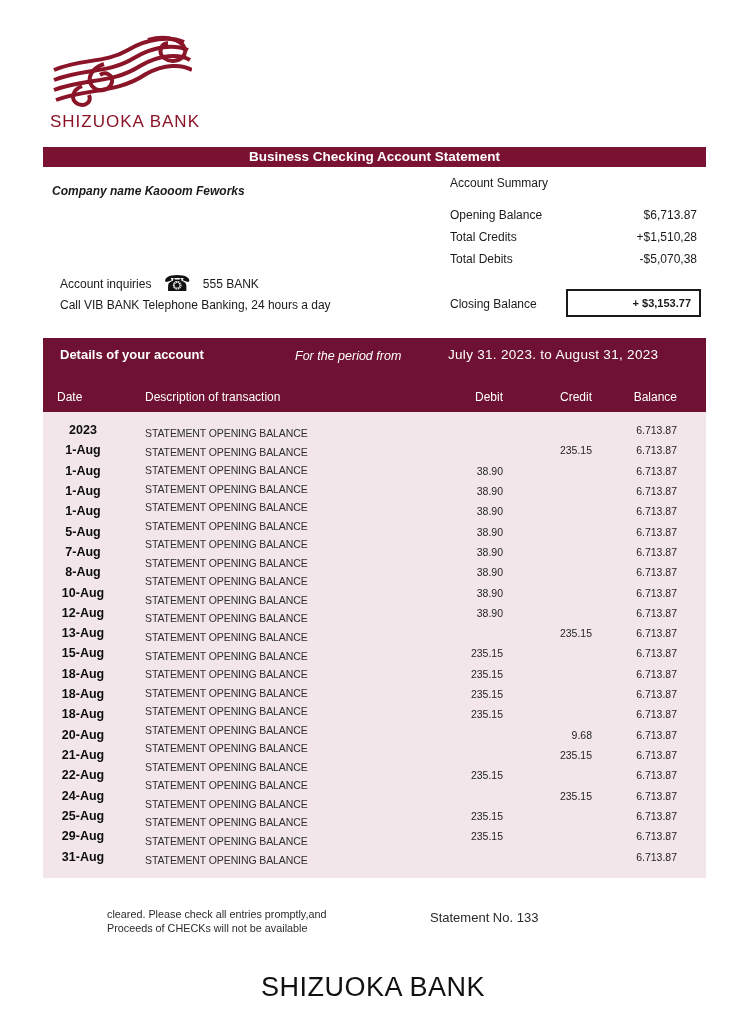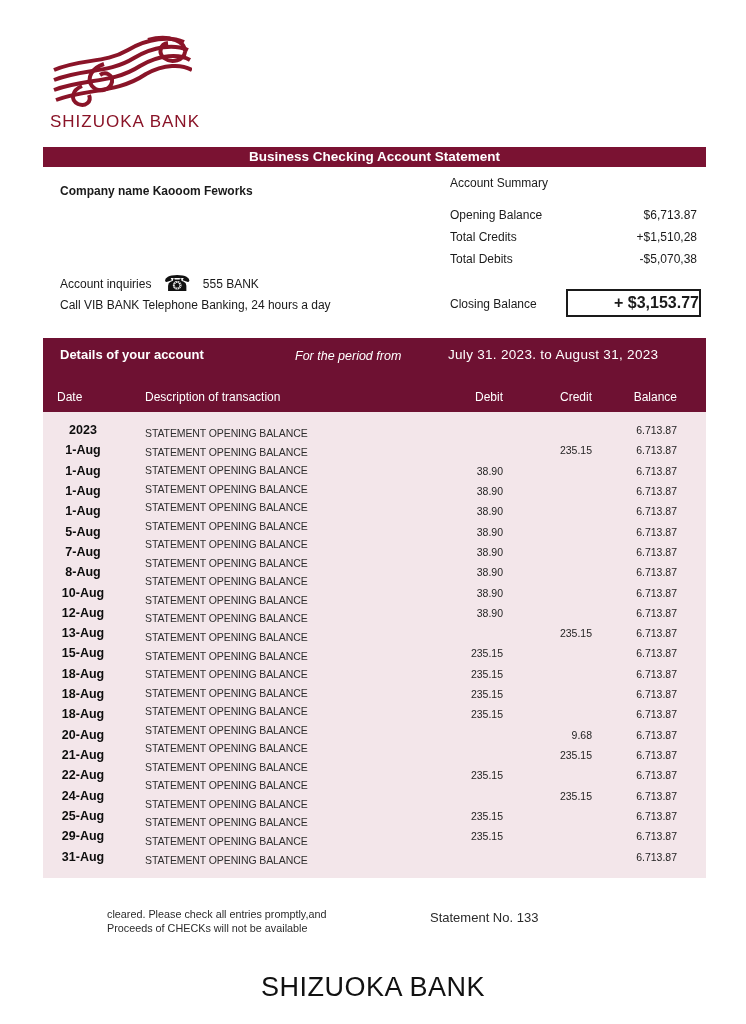--- a/index.html
+++ b/index.html
@@ -12,28 +12,28 @@
 
   
   .logo-svg{left:52px;top:26px;width:140px;height:84px;}
   .logo-text{left:50px;top:112px;width:200px;font-size:17px;letter-spacing:1px;color:var(--logo-red);}
 
   
   .titlebar{left:43px;top:147px;width:663px;height:20px;background:var(--maroon-top);
     color:#fff;text-align:center;font-size:13.5px;font-weight:700;line-height:20px;}
 
   
-  .company{left:60px;top:184px;font-size:12px;font-weight:700;}
+  .company{left:52px;top:184px;font-size:12px;font-style:italic;font-weight:700;}
   .sum-title{left:450px;top:176px;font-size:12px;}
   .sum-rows{left:450px;top:204px;width:247px;font-size:12px;}
   .sum-row{display:flex;justify-content:space-between;height:22px;line-height:22px;}
   .sum-row .v{text-align:right;}
   .closing-label{left:450px;top:297px;font-size:12px;}
   .closing-box{left:566px;top:289px;width:131px;height:24px;border:2px solid #1a1a1a;background:#fff;}
-  .closing-box .v{display:block;line-height:24px;text-align:right;font-size:16px;font-weight:600;}
+  .closing-box .v{display:block;line-height:24px;text-align:right;padding-right:8px;font-size:11px;font-weight:600;}
 
   
   .inq1{left:60px;top:272px;display:flex;align-items:center;gap:12px;font-size:12px;height:24px;}
   .phone{font-size:22px;line-height:22px;color:#111;}
   .inq2{left:60px;top:298px;font-size:12px;}
 
   
   .band{left:43px;top:338px;width:663px;height:74px;background:var(--maroon);color:#fff;}
   .band .d-title{position:absolute;left:17px;top:9px;font-size:13px;font-weight:700;}
   .band .d-period-label{position:absolute;left:252px;top:11px;font-size:12.5px;font-style:italic;}

